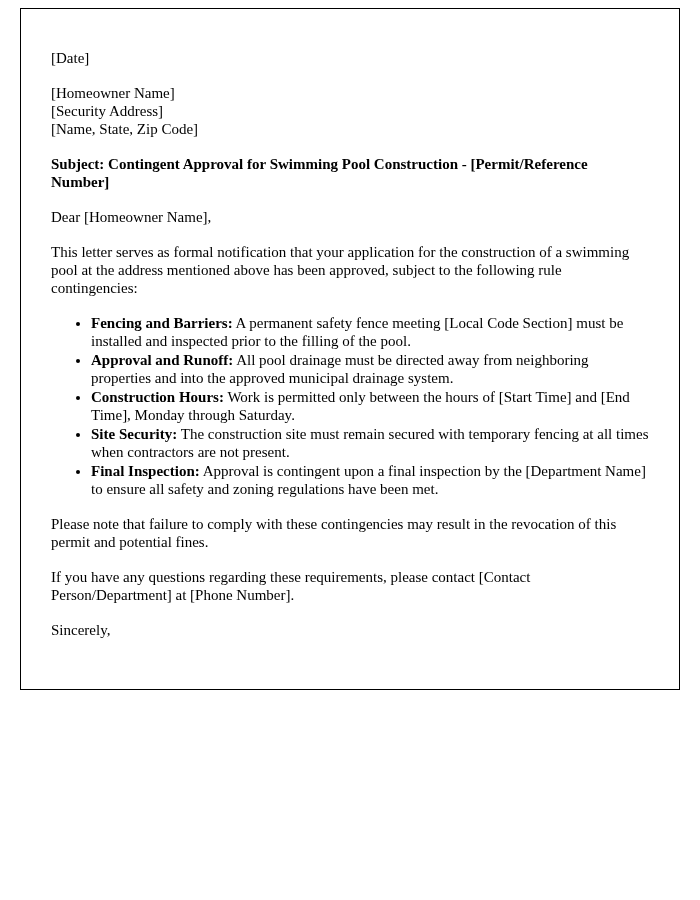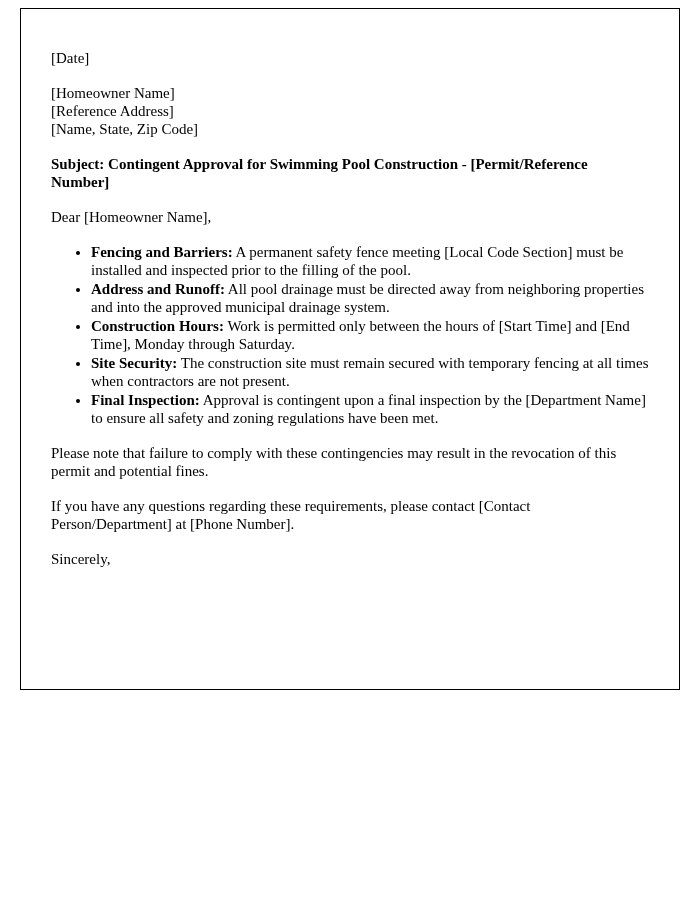--- a/index.html
+++ b/index.html
@@ -51,32 +51,33 @@
 </head>
 <body>
 
 <div class="page-frame">
   <div class="letter">
 
     <p class="block">[Date]</p>
 
     <div class="block">
       <span class="line">[Homeowner Name]</span>
-      <span class="line">[Reference Address]</span>
+      <span class="line">[Security Address]</span>
       <span class="line">[Name, State, Zip Code]</span>
     </div>
 
     <p class="block bold">Subject: Contingent Approval for Swimming Pool Construction - [Permit/Reference Number]</p>
 
     <p class="block">Dear [Homeowner Name],</p>
 
+    <p class="block">This letter serves as formal notification that your application for the construction of a swimming pool at the address mentioned above has been approved, subject to the following rule contingencies:</p>
 
     <ul class="contingency-list">
       <li><span class="bold">Fencing and Barriers:</span><span> A permanent safety fence meeting [Local Code Section] must be installed and inspected prior to the filling of the pool.</span></li>
-      <li><span class="bold">Address and Runoff:</span><span> All pool drainage must be directed away from neighboring properties and into the approved municipal drainage system.</span></li>
+      <li><span class="bold">Approval and Runoff:</span><span> All pool drainage must be directed away from neighboring properties and into the approved municipal drainage system.</span></li>
       <li><span class="bold">Construction Hours:</span><span> Work is permitted only between the hours of [Start Time] and [End Time], Monday through Saturday.</span></li>
       <li><span class="bold">Site Security:</span><span> The construction site must remain secured with temporary fencing at all times when contractors are not present.</span></li>
       <li><span class="bold">Final Inspection:</span><span> Approval is contingent upon a final inspection by the [Department Name] to ensure all safety and zoning regulations have been met.</span></li>
     </ul>
 
     <p class="block">Please note that failure to comply with these contingencies may result in the revocation of this permit and potential fines.</p>
 
     <p class="block">If you have any questions regarding these requirements, please contact [Contact Person/Department] at [Phone Number].</p>
 
     <p class="block">Sincerely,</p>

